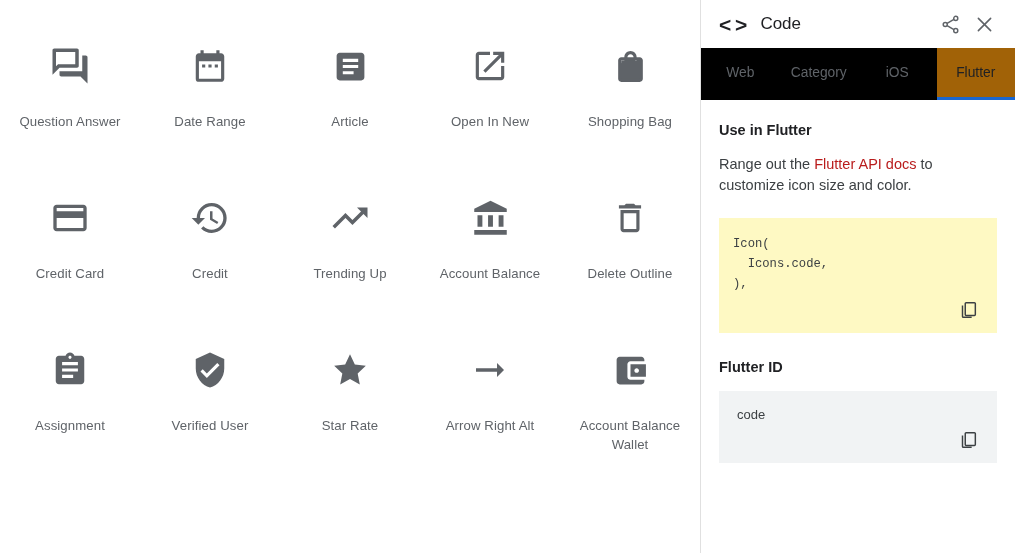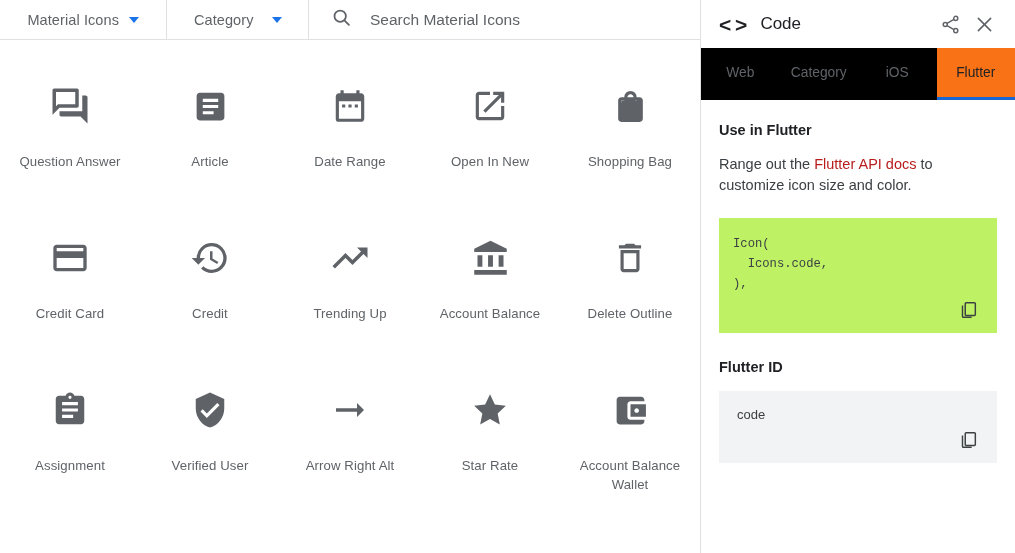--- a/index.html
+++ b/index.html
@@ -166,21 +166,21 @@
     align-items: center;
     justify-content: center;
     font-size: 13.8px;
     color: #5f6368;
     cursor: pointer;
     background: #000000;
     border-bottom: 3px solid transparent;
     margin-bottom: -1px;
   }
   .tab.active {
-    background: #f97316;
+    background: #a16207;
     color: #202124;
     border-bottom: 3px solid #1967d2;
   }
 
   .panel-body {
     padding: 22px 18px 0 18px;
     flex: 1;
     overflow: hidden;
   }
   .sect-title {
@@ -192,21 +192,21 @@
   .sect-para {
     font-size: 14.5px;
     color: #3c4043;
     line-height: 21px;
     margin: 0 0 22px 0;
   }
   .sect-para a { color: #b91c1c; text-decoration: none; }
 
   .codebox {
     position: relative;
-    background: #bef264;
+    background: #fef9c3;
     height: 115px;
     padding: 16px 16px 0 14px;
     margin-bottom: 26px;
   }
   .codebox pre {
     margin: 0;
     font-family: "Liberation Mono", monospace;
     font-size: 12.2px;
     line-height: 20px;
     color: #3c4043;
@@ -232,70 +232,48 @@
     cursor: pointer;
   }
 </style>
 </head>
 <body>
 
 <div id="app">
 
   <div class="left-pane">
 
-    <div class="topbar">
-
-      <div class="topbar-cell dd-material">
-        <span class="dd-label">Material Icons</span>
-        <span class="caret"></span>
-      </div>
-
-      <div class="topbar-cell dd-category">
-        <span class="dd-label">Category</span>
-        <span class="caret"></span>
-      </div>
-
-      <div class="searchzone">
-        <span class="search-icon">
-          <svg width="21" height="21" viewBox="0 0 24 24" fill="none" stroke="#5f6368" stroke-width="2">
-            <circle cx="10.5" cy="10.5" r="6.5"></circle>
-            <line x1="15.3" y1="15.3" x2="20.5" y2="20.5" stroke-linecap="round"></line>
-          </svg>
-        </span>
-        <input class="search-input" type="text" placeholder="Search Material Icons" style="">
-      </div>
-    </div>
 
     <div class="grid">
 
       <div class="grid-cell">
         <span class="icon-wrap">
           <svg width="42" height="42" viewBox="0 0 24 24">
               <path d="M15 4v7H5.17L4 12.17V4h11m1-2H3c-.55 0-1 .45-1 1v14l4-4h10c.55 0 1-.45 1-1V3c0-.55-.45-1-1-1zm5 4h-2v9H6v2c0 .55.45 1 1 1h11l4 4V7c0-.55-.45-1-1-1z"></path>
             </svg>
         </span>
         <span class="cap">Question Answer</span>
       </div>
 
       <div class="grid-cell">
         <span class="icon-wrap">
+          <svg width="38" height="38" viewBox="0 0 24 24">
+              <path d="M9 11H7v2h2v-2zm4 0h-2v2h2v-2zm4 0h-2v2h2v-2zm2-7h-1V2h-2v2H8V2H6v2H5c-1.11 0-1.99.9-1.99 2L3 20a2 2 0 0 0 2 2h14c1.1 0 2-.9 2-2V6c0-1.1-.9-2-2-2zm0 16H5V9h14v11z"></path>
+            </svg>
+        </span>
+        <span class="cap">Date Range</span>
+      </div>
+
+      <div class="grid-cell">
+        <span class="icon-wrap">
           <svg width="37" height="37" viewBox="0 0 24 24">
               <path d="M19 3H5c-1.1 0-2 .9-2 2v14c0 1.1.9 2 2 2h14c1.1 0 2-.9 2-2V5c0-1.1-.9-2-2-2zm-5 14H7v-2h7v2zm3-4H7v-2h10v2zm0-4H7V7h10v2z"></path>
             </svg>
         </span>
         <span class="cap">Article</span>
-      </div>
-
-      <div class="grid-cell">
-        <span class="icon-wrap">
-          <svg width="38" height="38" viewBox="0 0 24 24">
-              <path d="M9 11H7v2h2v-2zm4 0h-2v2h2v-2zm4 0h-2v2h2v-2zm2-7h-1V2h-2v2H8V2H6v2H5c-1.11 0-1.99.9-1.99 2L3 20a2 2 0 0 0 2 2h14c1.1 0 2-.9 2-2V6c0-1.1-.9-2-2-2zm0 16H5V9h14v11z"></path>
-            </svg>
-        </span>
-        <span class="cap">Date Range</span>
       </div>
 
       <div class="grid-cell">
         <span class="icon-wrap">
           <svg width="38" height="38" viewBox="0 0 24 24">
               <path d="M19 19H5V5h7V3H5c-1.11 0-2 .9-2 2v14c0 1.1.89 2 2 2h14c1.1 0 2-.9 2-2v-7h-2v7zM14 3v2h3.59l-9.83 9.83 1.41 1.41L19 6.41V10h2V3h-7z"></path>
             </svg>
         </span>
         <span class="cap">Open In New</span>
       </div>
@@ -368,34 +346,34 @@
         <span class="icon-wrap">
           <svg width="38" height="38" viewBox="0 0 24 24">
               <path d="M12 1L3 5v6c0 5.55 3.84 10.74 9 12 5.16-1.26 9-6.45 9-12V5l-9-4zm-2 16l-4-4 1.41-1.41L10 14.17l6.59-6.59L18 9l-8 8z"></path>
             </svg>
         </span>
         <span class="cap">Verified User</span>
       </div>
 
       <div class="grid-cell">
         <span class="icon-wrap">
+          <svg width="40" height="40" viewBox="0 0 24 24">
+              <path d="M12 2.5l2.9 6.2 6.6.8-4.9 4.6 1.3 6.6L12 17.4 6.1 20.7l1.3-6.6L2.5 9.5l6.6-.8z"></path>
+            </svg>
+        </span>
+        <span class="cap">Star Rate</span>
+      </div>
+
+      <div class="grid-cell">
+        <span class="icon-wrap">
           <svg width="42" height="42" viewBox="0 0 24 24">
               <path d="M16.01 11H4v2h12.01v3L20 12l-3.99-4z"></path>
             </svg>
         </span>
         <span class="cap">Arrow Right Alt</span>
-      </div>
-
-      <div class="grid-cell">
-        <span class="icon-wrap">
-          <svg width="40" height="40" viewBox="0 0 24 24">
-              <path d="M12 2.5l2.9 6.2 6.6.8-4.9 4.6 1.3 6.6L12 17.4 6.1 20.7l1.3-6.6L2.5 9.5l6.6-.8z"></path>
-            </svg>
-        </span>
-        <span class="cap">Star Rate</span>
       </div>
 
       <div class="grid-cell">
         <span class="icon-wrap">
           <svg width="37" height="37" viewBox="0 0 24 24">
               <path d="M21 18v1c0 1.1-.9 2-2 2H5c-1.11 0-2-.9-2-2V5c0-1.1.89-2 2-2h14c1.1 0 2 .9 2 2v1h-9c-1.11 0-2 .9-2 2v8c0 1.1.89 2 2 2h9zm-9-2h10V8H12v8zm4-2.5c-.83 0-1.5-.67-1.5-1.5s.67-1.5 1.5-1.5 1.5.67 1.5 1.5-.67 1.5-1.5 1.5z"></path>
             </svg>
         </span>
         <span class="cap">Account Balance Wallet</span>
       </div>

